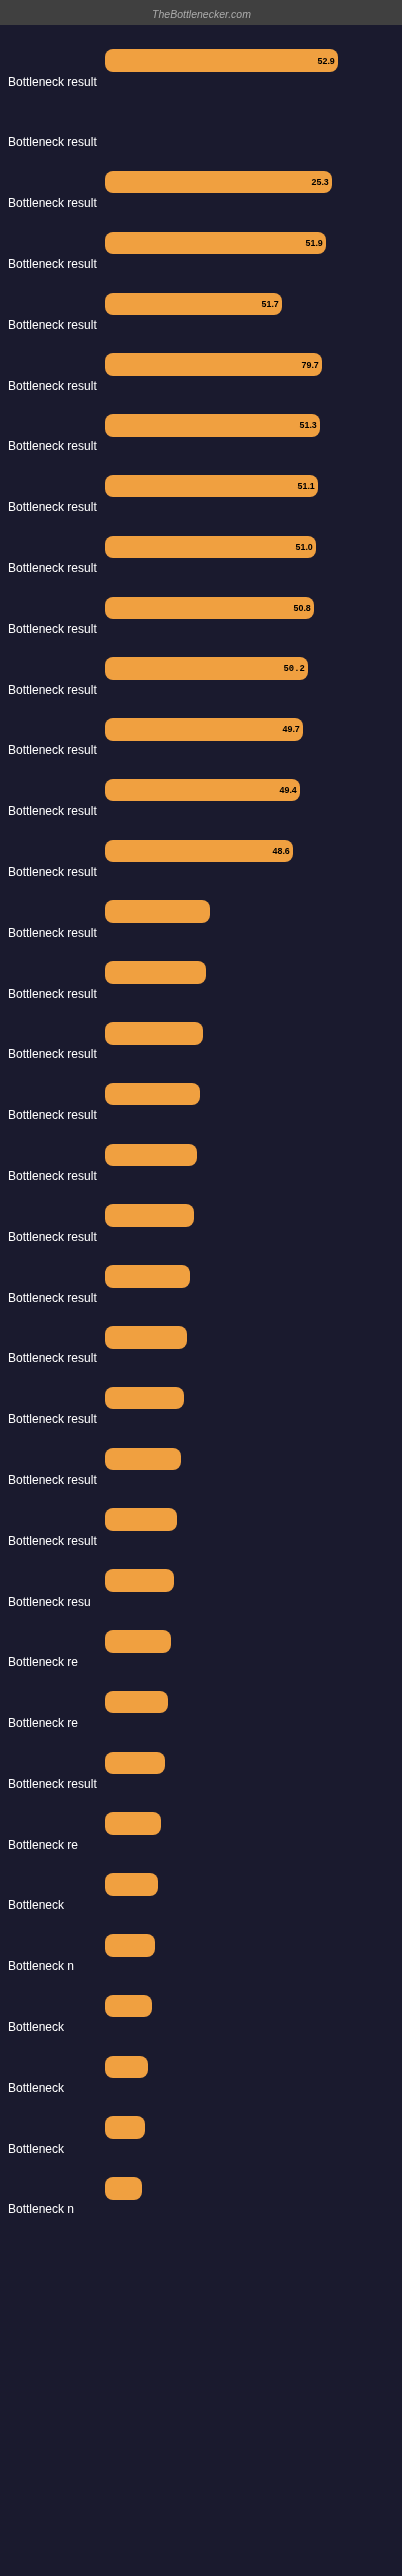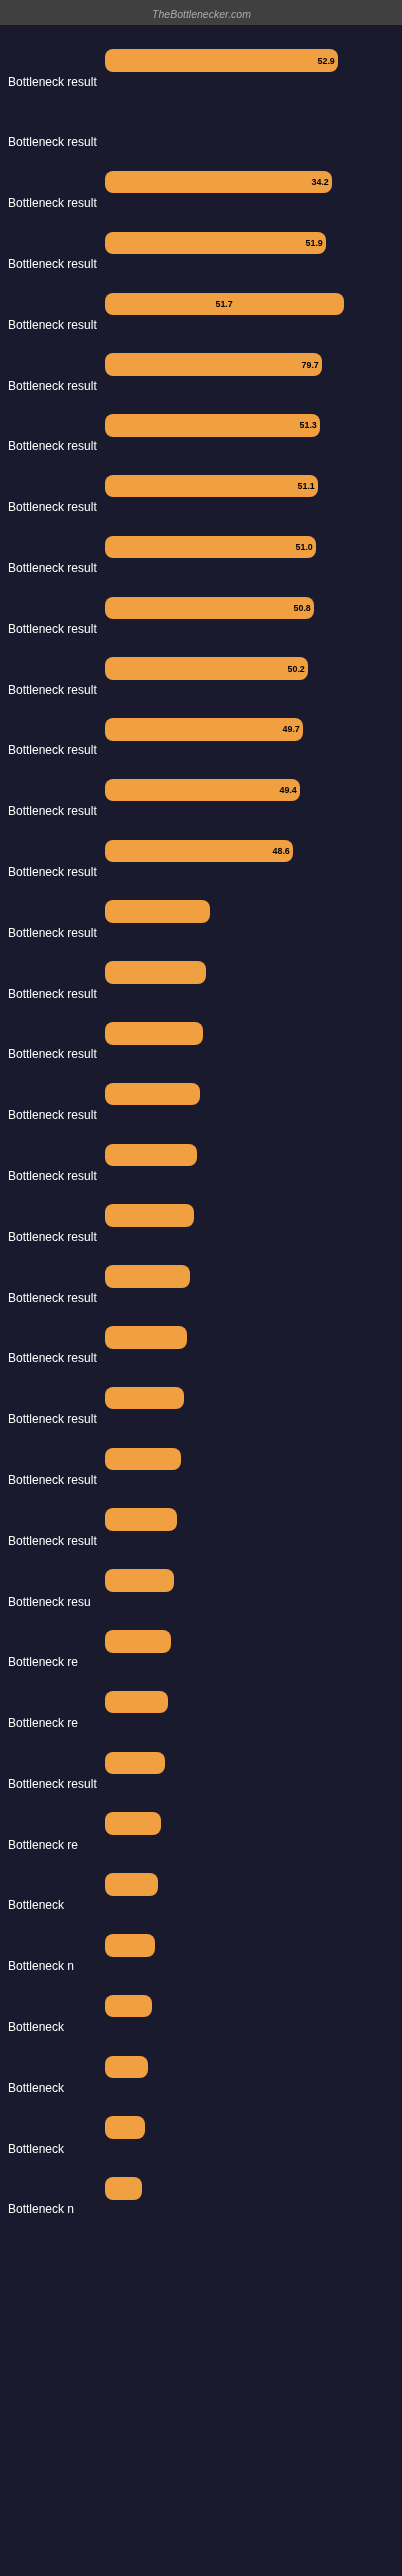--- a/index.html
+++ b/index.html
@@ -78,36 +78,36 @@
         </div>
       </div>
     </div>
     <div class="bar-row">
       <div class="bar-label">Bottleneck result</div>
     </div>
     <div class="bar-row">
       <div class="bar-label">Bottleneck result</div>
       <div class="bar-container">
         <div class="bar" style="width: 227px;">
-          <span class="bar-value">34.2</span>
+          <span class="bar-value">25.3</span>
         </div>
       </div>
     </div>
     <div class="bar-row">
       <div class="bar-label">Bottleneck result</div>
       <div class="bar-container">
         <div class="bar" style="width: 221px; justify-content: flex-end;">
           <span class="bar-value">51.9</span>
         </div>
       </div>
     </div>
     <div class="bar-row">
       <div class="bar-label">Bottleneck result</div>
       <div class="bar-container">
-        <div class="bar" style="width: 239px; justify-content: center;">
+        <div class="bar" style="width: 177px;">
           <span class="bar-value">51.7</span>
         </div>
       </div>
     </div>
     <div class="bar-row">
       <div class="bar-label">Bottleneck result</div>
       <div class="bar-container">
         <div class="bar" style="width: 217px;">
           <span class="bar-value">79.7</span>
         </div>
@@ -141,21 +141,21 @@
       <div class="bar-label">Bottleneck result</div>
       <div class="bar-container">
         <div class="bar" style="width: 209px;">
           <span class="bar-value">50.8</span>
         </div>
       </div>
     </div>
     <div class="bar-row">
       <div class="bar-label">Bottleneck result</div>
       <div class="bar-container">
-        <div class="bar" style="width: 203px;">
+        <div class="bar" style="width: 203px; font-family: Liberation Mono, monospace;">
           <span class="bar-value">50.2</span>
         </div>
       </div>
     </div>
     <div class="bar-row">
       <div class="bar-label">Bottleneck result</div>
       <div class="bar-container">
         <div class="bar" style="width: 198px;">
           <span class="bar-value">49.7</span>
         </div>

